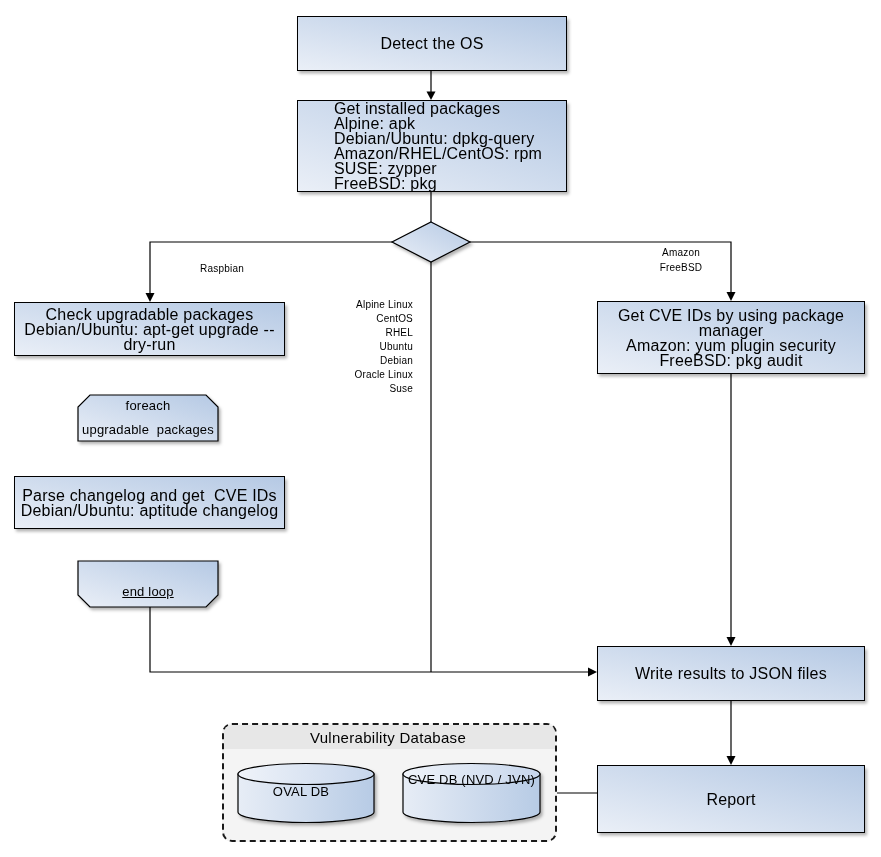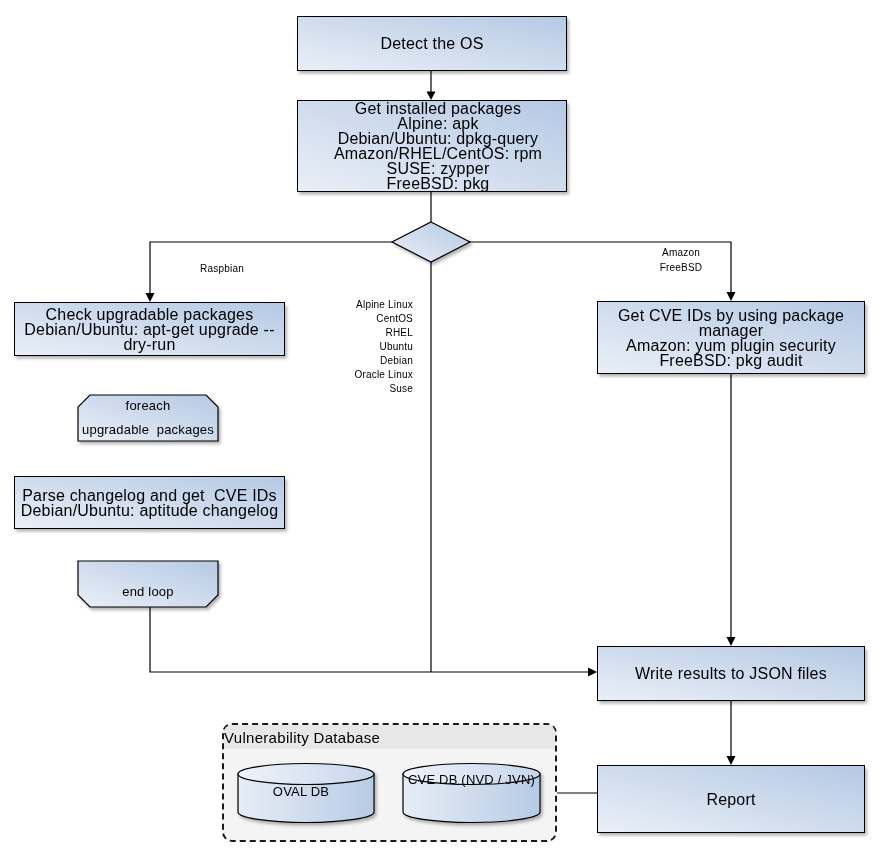--- a/index.html
+++ b/index.html
@@ -6,44 +6,44 @@
   body{width:881px;height:857px;font-family:"Liberation Sans",sans-serif;color:#000;}
   .canvas{position:relative;width:881px;height:857px;background:#fff;overflow:hidden;}
 
   svg.layer{position:absolute;left:0;top:0;z-index:2;}
 
   
   .group{position:absolute;left:222px;top:723px;width:335px;height:119px;
          background:#f4f4f4;border:2px dashed #1a1a1a;border-radius:10px;
          box-sizing:border-box;z-index:1;}
   .group-band{position:absolute;left:0;top:0;right:0;height:24px;background:#e7e7e7;
-         border-radius:8px 8px 0 0;display:flex;align-items:center;justify-content:flex-start;
+         border-radius:8px 8px 0 0;display:flex;align-items:center;justify-content:center;
          padding-right:3px;font-size:15px;letter-spacing:0.3px;box-sizing:border-box;}
 
   
   .node{position:absolute;display:flex;align-items:center;justify-content:center;
         font-size:16px;line-height:15px;letter-spacing:0.2px;z-index:3;box-sizing:border-box;}
   .box{background:linear-gradient(to top right,#eaeff7 0%,#b5c9e4 100%);
        border:1px solid #000;box-shadow:2px 2.5px 3px rgba(0,0,0,0.30);}
   .lbl{white-space:pre-wrap;text-align:center;}
-  .lbl.right{text-align:center;margin-left:12px;}
+  .lbl.right{text-align:left;margin-left:12px;}
 
   .n-detect   {left:297px;top:16px; width:270px;height:55px;}
   .n-installed{left:297px;top:100px;width:270px;height:92px;}
   .n-check    {left:14px; top:302px;width:271px;height:54px;}
   .n-parse    {left:14px; top:476px;width:271px;height:53px;}
   .n-getcve   {left:597px;top:301px;width:268px;height:73px;}
   .n-write    {left:597px;top:646px;width:268px;height:55px;}
   .n-report   {left:597px;top:765px;width:268px;height:68px;}
 
   
   .overlay{position:absolute;display:flex;align-items:center;justify-content:center;
            font-size:13px;line-height:24px;letter-spacing:0.2px;z-index:3;}
   .o-foreach{left:78px; top:395px;width:140px;height:46px;}
-  .o-endloop{left:78px; top:561px;width:140px;height:62px;}
+  .o-endloop{left:78px; top:561px;width:140px;height:62px;text-decoration:underline;}
   .o-oval   {left:238px;top:778px;width:126px;height:28px;justify-content:center;}
   .o-cve    {left:403px;top:766px;width:137px;height:28px;}
 
   
   .edge-label{position:absolute;font-size:10px;line-height:15px;letter-spacing:0.2px;
               white-space:pre-wrap;z-index:3;}
   .e-raspbian{left:172px;top:261px;width:100px;text-align:center;}
   .e-amzn    {left:631px;top:245px;width:100px;text-align:center;}
   .e-oslist  {left:303px;top:266px;width:110px;text-align:right;line-height:14px;margin-top:32px;}
 </style>

